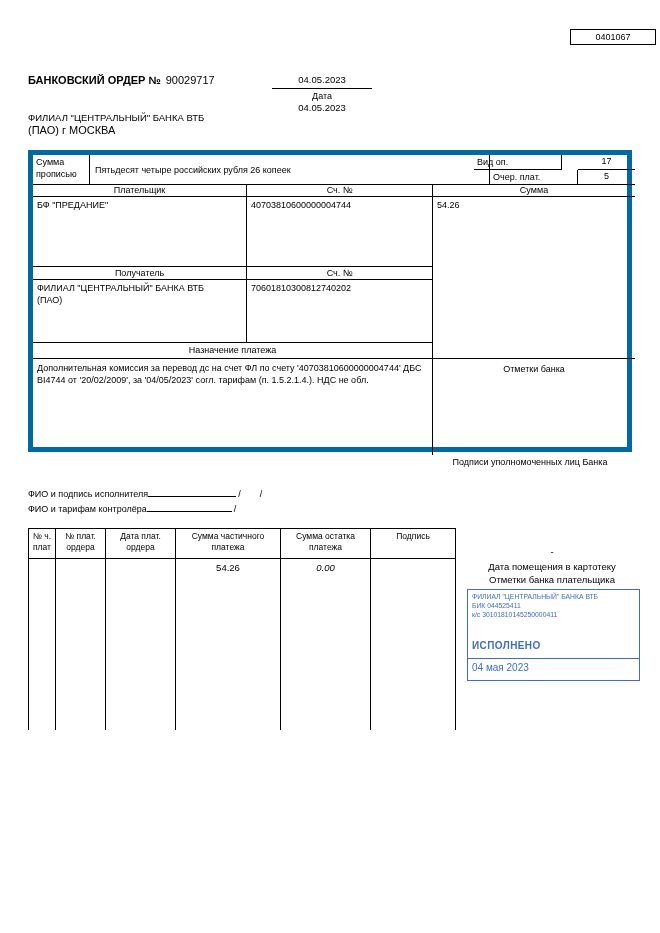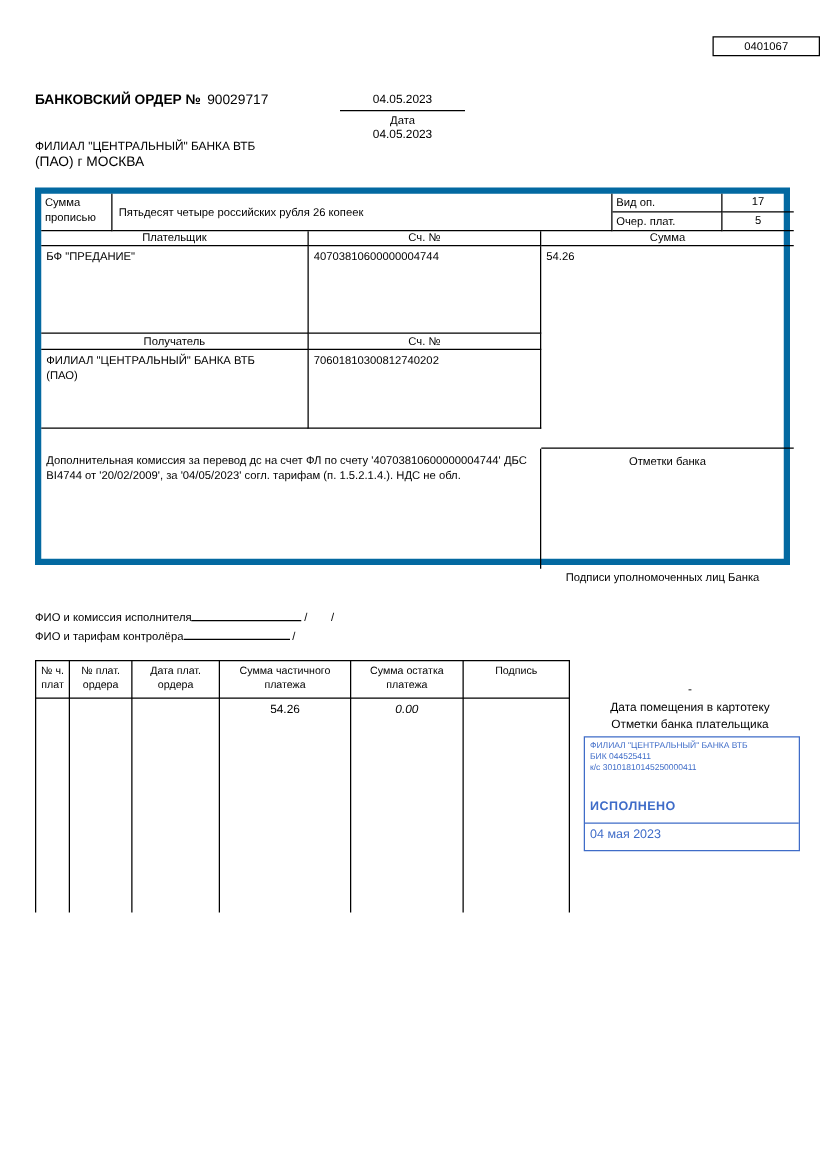--- a/index.html
+++ b/index.html
@@ -64,21 +64,21 @@
   <div class="abs bank-l1">ФИЛИАЛ "ЦЕНТРАЛЬНЫЙ" БАНКА ВТБ</div>
   <div class="abs bank-l2">(ПАО) г МОСКВА</div>
 
   <div class="abs main-table">
 
     <div class="cell bR bB f85" style="left:0;top:0;width:57px;height:30px;padding:1px 3px;line-height:1.35;">
       <div>Сумма</div>
       <div>прописью</div>
     </div>
     <div class="cell bR bB f95" style="left:57px;top:0;width:400px;height:30px;display:flex;align-items:center;padding-left:5px;">Пятьдесят четыре российских рубля 26 копеек</div>
-    <div class="cell bR bB f9" style="left:457px;top:0;width:88px;height:15px;padding:2px 3px;">Вид оп.</div>
+    <div class="cell bR bB f9" style="left:441px;top:0;width:88px;height:15px;padding:2px 3px;">Вид оп.</div>
     <div class="cell bB f9 ctr" style="left:545px;top:0;width:57px;height:15px;line-height:13px;">17</div>
     <div class="cell bR bB f9" style="left:457px;top:15px;width:88px;height:15px;padding:2px 3px;">Очер. плат.</div>
     <div class="cell bB f9 ctr" style="left:545px;top:15px;width:57px;height:15px;line-height:13px;">5</div>
 
     <div class="cell bR bB f9 ctr" style="left:0;top:30px;width:214px;height:12px;line-height:11px;">Плательщик</div>
     <div class="cell bR bB f9 ctr" style="left:214px;top:30px;width:186px;height:12px;line-height:11px;">Сч. №</div>
     <div class="cell bB f9 ctr" style="left:400px;top:30px;width:202px;height:12px;line-height:11px;">Сумма</div>
 
     <div class="cell bR bB f95 pad" style="left:0;top:42px;width:214px;height:70px;">БФ "ПРЕДАНИЕ"</div>
     <div class="cell bR bB f95 pad" style="left:214px;top:42px;width:186px;height:70px;">40703810600000004744</div>
@@ -86,29 +86,30 @@
 
     <div class="cell bR bB f9 ctr" style="left:0;top:112px;width:214px;height:13px;line-height:12px;">Получатель</div>
     <div class="cell bR bB f9 ctr" style="left:214px;top:112px;width:186px;height:13px;line-height:12px;">Сч. №</div>
 
     <div class="cell bR bB f95 pad" style="left:0;top:125px;width:214px;height:63px;line-height:1.3;">
       <div>ФИЛИАЛ "ЦЕНТРАЛЬНЫЙ" БАНКА ВТБ</div>
       <div>(ПАО)</div>
     </div>
     <div class="cell bR bB f95 pad" style="left:214px;top:125px;width:186px;height:63px;">70601810300812740202</div>
 
+    <div class="cell bR bB f9 ctr" style="left:0;top:188px;width:400px;height:16px;line-height:15px;">Назначение платежа</div>
 
     <div class="cell bR f95" style="left:0;top:204px;width:400px;height:96px;padding:4px;line-height:1.32;">Дополнительная комиссия за перевод дс на счет ФЛ по счету '40703810600000004744' ДБС BI4744 от '20/02/2009', за '04/05/2023' согл. тарифам (п. 1.5.2.1.4.). НДС не обл.</div>
     <div class="cell f9 ctr" style="left:400px;top:204px;width:202px;height:96px;padding-top:5px;">Отметки банка</div>
   </div>
 
   <div class="abs f9 ctr" style="left:425px;top:457px;width:210px;">Подписи уполномоченных лиц Банка</div>
 
   <div class="abs f9" style="left:28px;top:486px;">
-    <span>ФИО и комиссия исполнителя</span><span class="sig-underline"></span><span class="slash">/</span><span class="slash slash-gap">/</span>
+    <span>ФИО и подпись исполнителя</span><span class="sig-underline"></span><span class="slash">/</span><span class="slash slash-gap">/</span>
   </div>
 
   <div class="abs f9" style="left:28px;top:501px;">
     <span>ФИО и тарифам контролёра</span><span class="sig-underline" style="width:85px;"></span><span class="slash">/</span>
   </div>
 
   <div class="abs pt">
     <div class="hline" style="top:0;"></div>
     <div class="hline" style="top:30px;"></div>
     <div class="vline" style="left:0;"></div>

